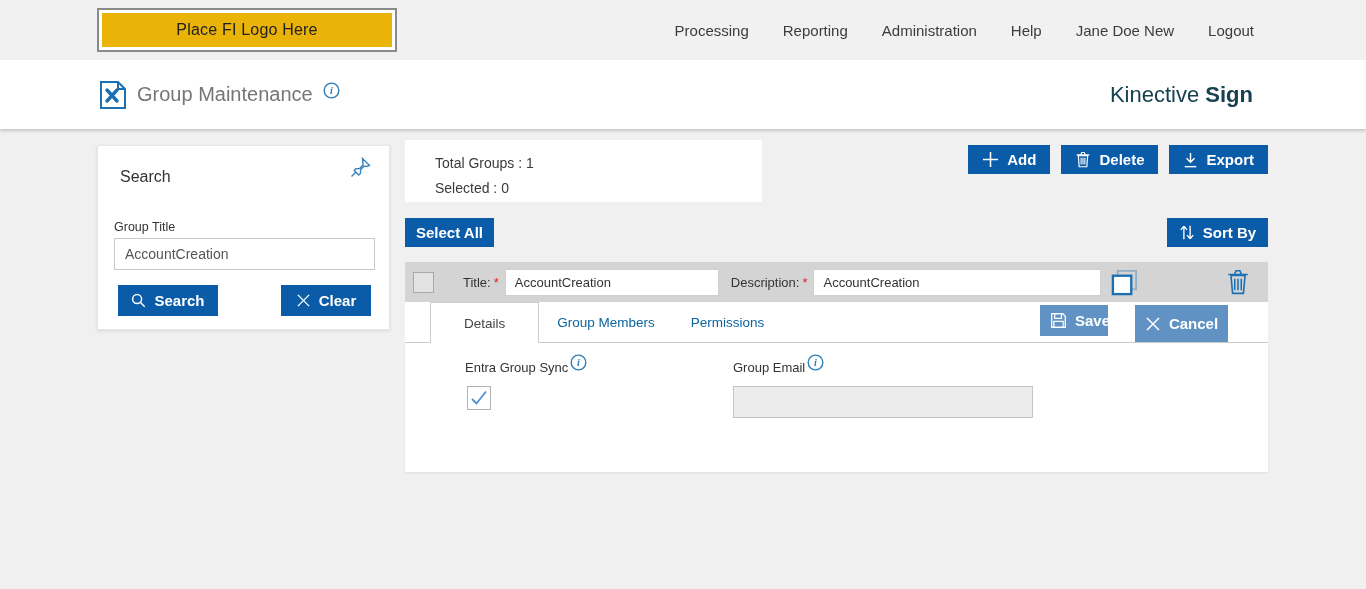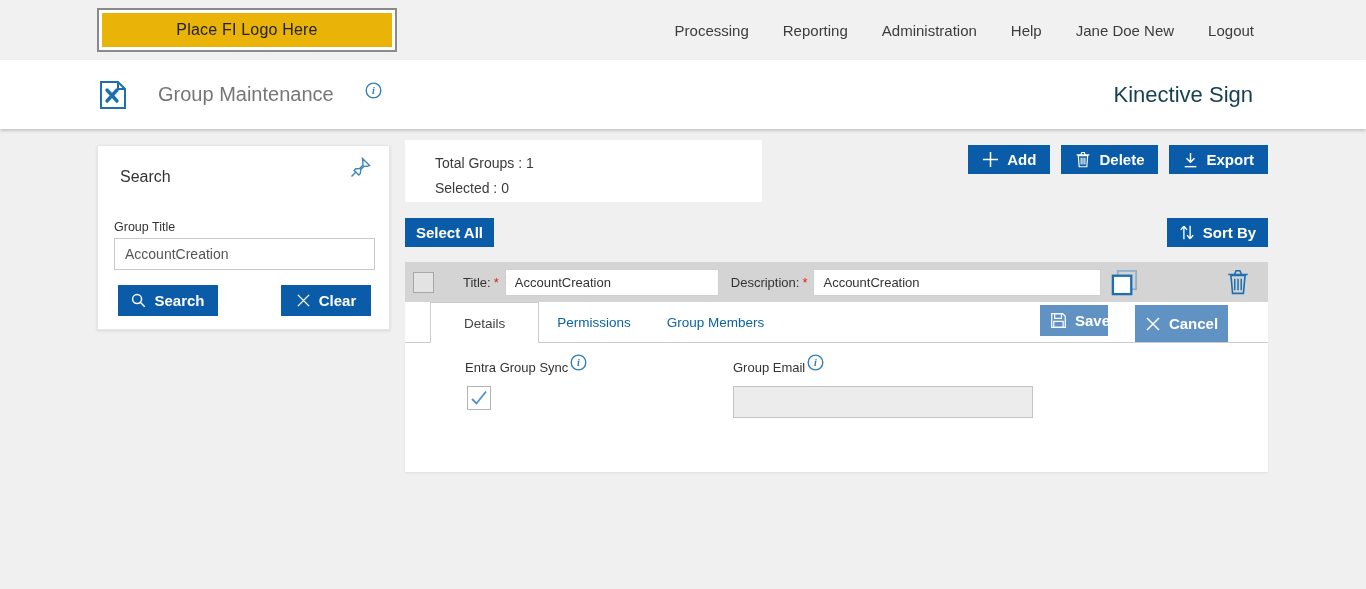--- a/index.html
+++ b/index.html
@@ -18,27 +18,27 @@
 
   
   .topbar{height:60px;background:var(--topbar_bg);display:flex;align-items:center;}
   .logo-box{margin-left:97px;width:300px;height:44px;background:#eab308;border:2px solid #8A8A8A;
     box-shadow:inset 0 0 0 3px #fff;display:flex;align-items:center;justify-content:center;
     font-size:16px;color:#222;letter-spacing:.2px;}
   .topnav{margin-left:auto;margin-right:112px;display:flex;align-items:center;gap:34px;}
   .topnav span{font-size:15px;color:#3C3C3C;cursor:pointer;white-space:nowrap;}
 
   
-  .pagehead{height:69px;background:#fff;box-shadow:0 2px 3px rgba(0,0,0,.18);display:flex;align-items:center;position:relative;z-index:5;gap:21px;}
+  .pagehead{height:69px;background:#fff;box-shadow:0 2px 3px rgba(0,0,0,.18);display:flex;align-items:center;position:relative;z-index:5;}
   .app-icon{margin-left:100px;width:26px;height:28px;}
   .page-title{margin-left:11px;font-size:20px;color:#767676;}
   .info-badge{display:inline-flex;width:17px;height:17px;}
   .pagehead .info-badge{margin-left:10px;margin-top:-8px;}
   .brand{margin-left:auto;margin-right:113px;font-size:22px;color:var(--brand);}
-  .brand b{font-weight:400;}
+  .brand b{font-weight:700;}
 
   
   .btn{display:flex;align-items:center;justify-content:center;gap:8px;background:var(--primary);
     color:#fff;font-size:15px;font-weight:700;border:none;cursor:pointer;}
   .btn svg{flex:0 0 auto;}
   .btn.light{background:var(--primary_light);}
 
   
   .search-panel{position:absolute;left:97px;top:145px;width:293px;height:185px;background:#fff;
     border:1px solid #E6E6E6;box-shadow:0 1px 3px rgba(0,0,0,.10);}
@@ -207,24 +207,24 @@
       <path d="M3.5 6 L5 22.5 h10 L16.5 6 z" fill="none" stroke="#1C6FB0" stroke-width="1.5"></path>
       <path d="M1 5 h18 M7 4.5 l1.2-2.8 h3.6 l1.2 2.8 M7 9 v10.5 M10 9 v10.5 M13 9 v10.5" fill="none" stroke="#1C6FB0" stroke-width="1.4"></path>
     </svg>
   </div>
 
   <div class="tabbar">
     <div class="tab active">
       <span>Details</span>
     </div>
     <div class="tab">
+      <span>Group Members</span>
+    </div>
+    <div class="tab">
       <span>Permissions</span>
-    </div>
-    <div class="tab">
-      <span>Group Members</span>
     </div>
     <button class="btn light btn-save">
       <svg width="17" height="17" viewBox="0 0 20 20">
         <path d="M2 2 h13 l3 3 v13 h-16 z" fill="none" stroke="#fff" stroke-width="1.5"></path>
         <rect x="5.5" y="2" width="8" height="5.5" fill="none" stroke="#fff" stroke-width="1.4"></rect>
         <rect x="4.5" y="11" width="11" height="7" fill="none" stroke="#fff" stroke-width="1.4"></rect>
       </svg>
       <span>Save</span>
     </button>
     <button class="btn light btn-cancel">

